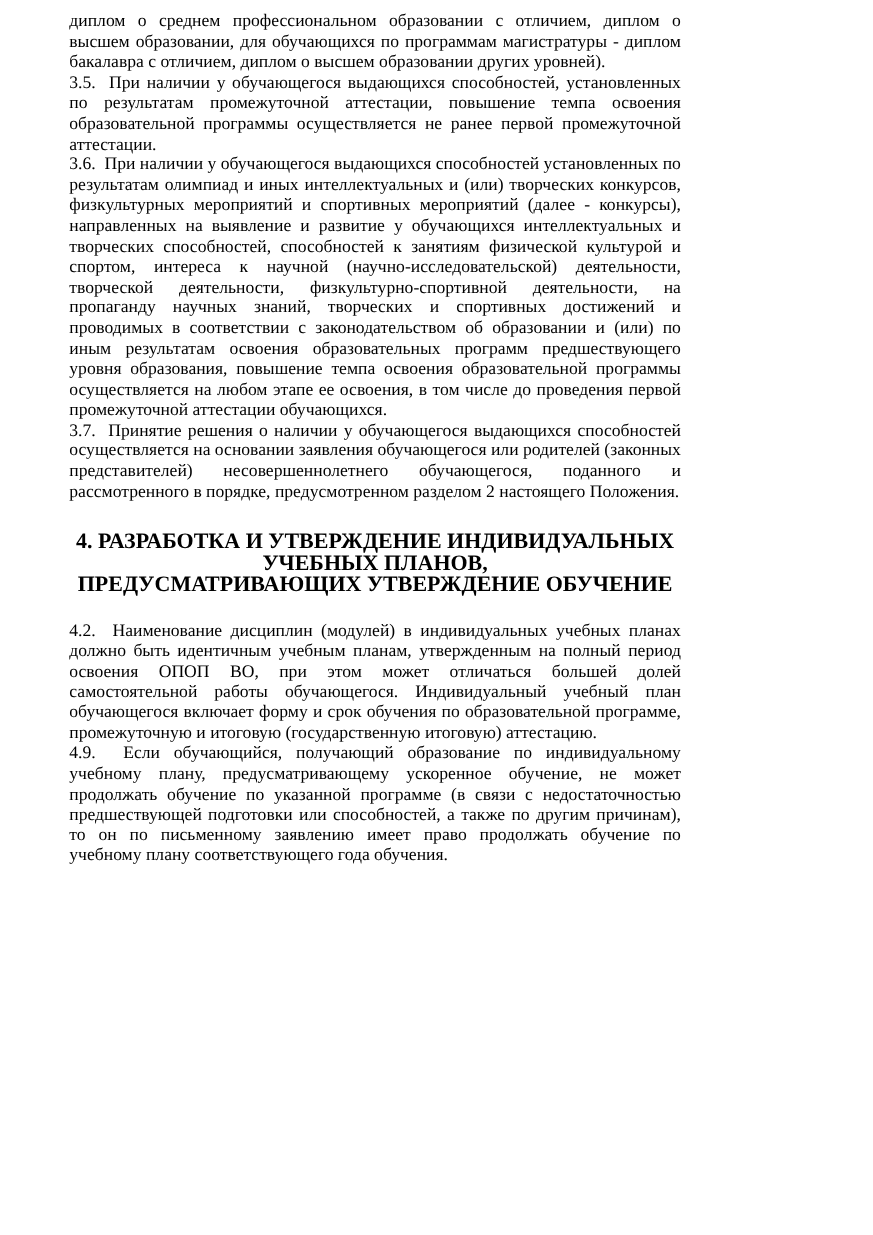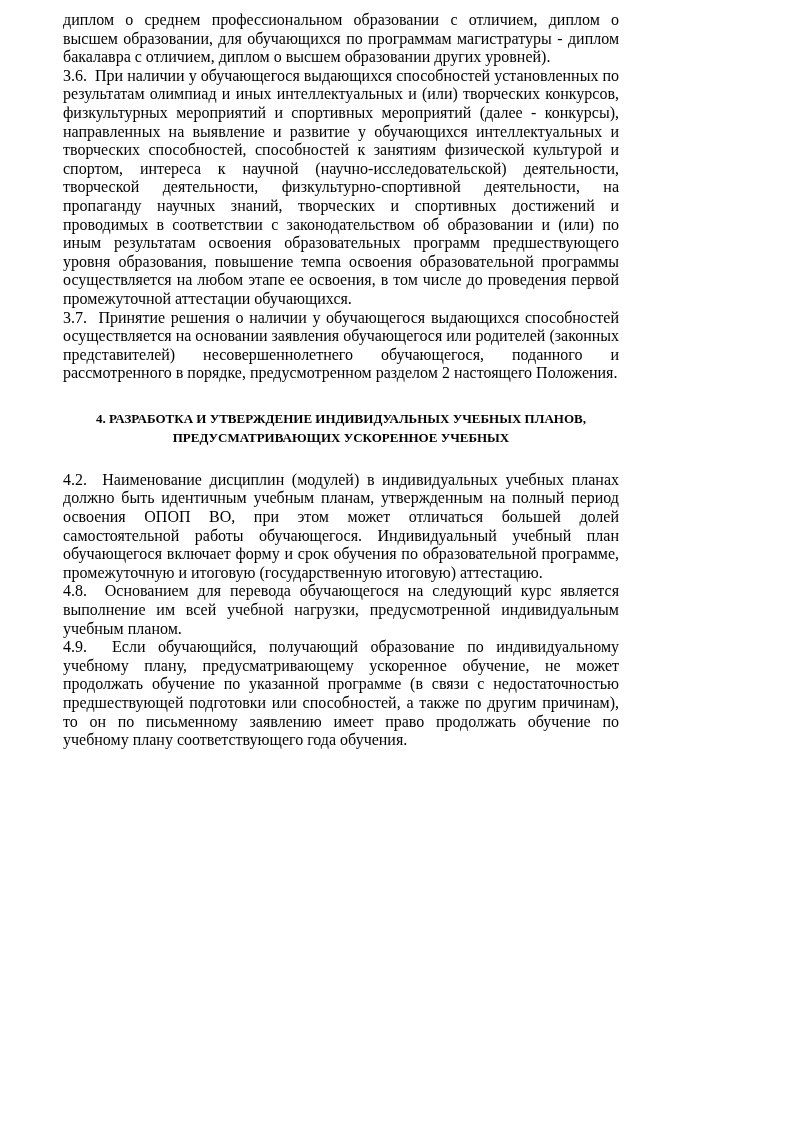--- a/index.html
+++ b/index.html
@@ -25,35 +25,35 @@
   }
   .para {
     margin: 0;
     text-align: justify;
     text-justify: inter-word;
   }
   .section-heading {
     margin: 26px 0 23px 0;
     text-align: center;
     font-weight: 700;
-    font-size: 13px;
+    font-size: 20px;
     line-height: 19.5px;
   }
 </style>
 </head>
 <body>
 
 <div class="page">
 
   <p class="para">диплом о среднем профессиональном образовании с отличием, диплом о высшем образовании, для обучающихся по программам магистратуры - диплом бакалавра с отличием, диплом о высшем образовании других уровней).</p>
+  <p class="para">3.5.&nbsp;&nbsp;При наличии у обучающегося выдающихся способностей, установленных по результатам промежуточной аттестации, повышение темпа освоения образовательной программы осуществляется не ранее первой промежуточной аттестации.</p>
   <p class="para">3.6.&nbsp;&nbsp;При наличии у обучающегося выдающихся способностей установленных по результатам олимпиад и иных интеллектуальных и (или) творческих конкурсов, физкультурных мероприятий и спортивных мероприятий (далее - конкурсы), направленных на выявление и развитие у обучающихся интеллектуальных и творческих способностей, способностей к занятиям физической культурой и спортом, интереса к научной (научно-исследовательской) деятельности, творческой деятельности, физкультурно-спортивной деятельности, на пропаганду научных знаний, творческих и спортивных достижений и проводимых в соответствии с законодательством об образовании и (или) по иным результатам освоения образовательных программ предшествующего уровня образования, повышение темпа освоения образовательной программы осуществляется на любом этапе ее освоения, в том числе до проведения первой промежуточной аттестации обучающихся.</p>
   <p class="para">3.7.&nbsp;&nbsp;Принятие решения о наличии у обучающегося выдающихся способностей осуществляется на основании заявления обучающегося или родителей (законных представителей) несовершеннолетнего обучающегося, поданного и рассмотренного в порядке, предусмотренном разделом 2 настоящего Положения.</p>
 
   <div class="section-heading">
     <span>4. РАЗРАБОТКА И УТВЕРЖДЕНИЕ ИНДИВИДУАЛЬНЫХ УЧЕБНЫХ ПЛАНОВ,</span><br>
-    <span>ПРЕДУСМАТРИВАЮЩИХ УСКОРЕННОЕ УЧЕБНЫХ</span>
+    <span>ПРЕДУСМАТРИВАЮЩИХ УТВЕРЖДЕНИЕ ОБУЧЕНИЕ</span>
   </div>
 
   <p class="para">4.2.&nbsp;&nbsp;Наименование дисциплин (модулей) в индивидуальных учебных планах должно быть идентичным учебным планам, утвержденным на полный период освоения ОПОП ВО, при этом может отличаться большей долей самостоятельной работы обучающегося. Индивидуальный учебный план обучающегося включает форму и срок обучения по образовательной программе, промежуточную и итоговую (государственную итоговую) аттестацию.</p>
-  <p class="para">4.8.&nbsp;&nbsp;Основанием для перевода обучающегося на следующий курс является выполнение им всей учебной нагрузки, предусмотренной индивидуальным учебным планом.</p>
   <p class="para">4.9.&nbsp;&nbsp;Если обучающийся, получающий образование по индивидуальному учебному плану, предусматривающему ускоренное обучение, не может продолжать обучение по указанной программе (в связи с недостаточностью предшествующей подготовки или способностей, а также по другим причинам), то он по письменному заявлению имеет право продолжать обучение по учебному плану соответствующего года обучения.</p>
 
 </div>
 
 </body></html>

